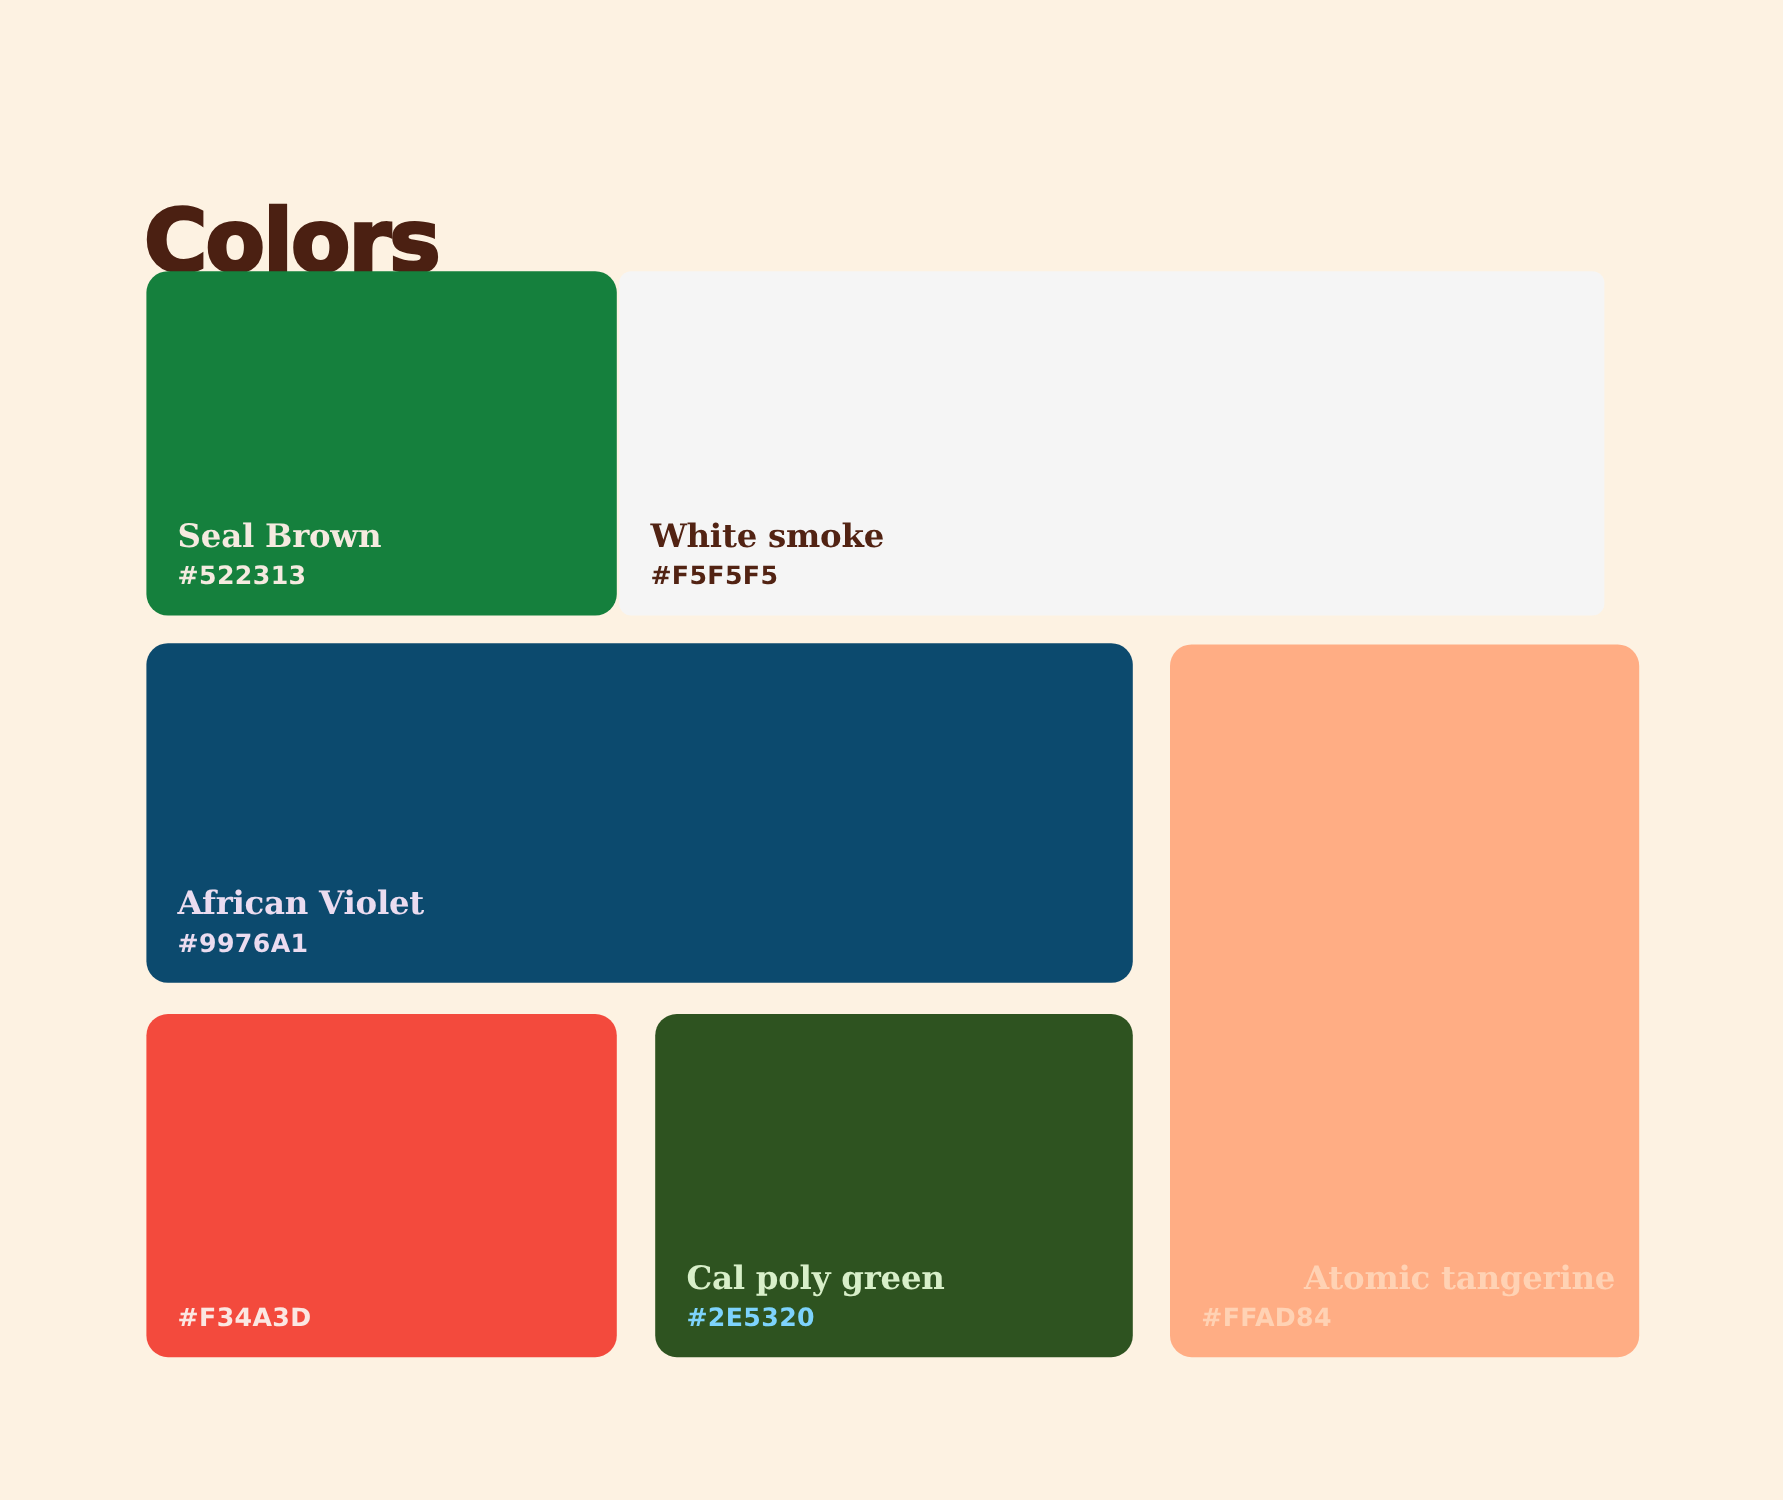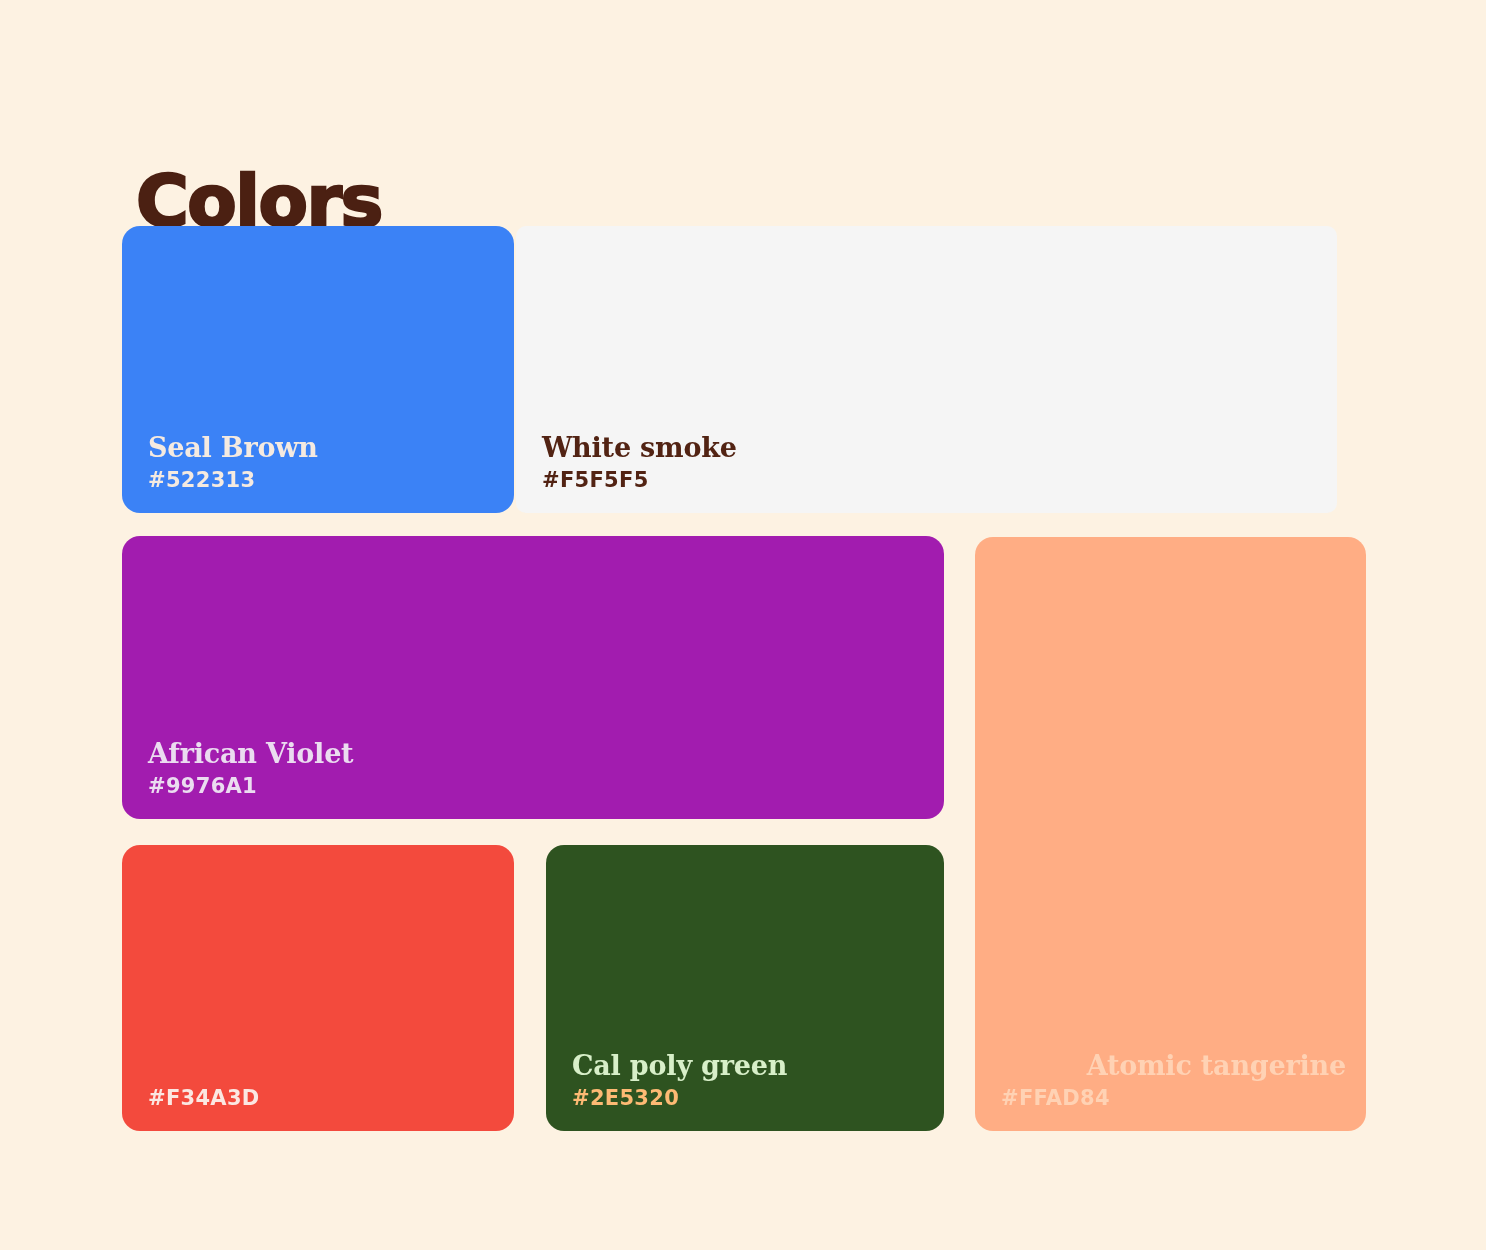--- a/index.html
+++ b/index.html
@@ -18,21 +18,21 @@
   .page {
     position: relative;
     width: 1486px;
     height: 1250px;
     box-sizing: border-box;
   }
 
   
   .page-title {
     position: absolute;
-    left: 136px;
+    left: 120px;
     top: 117px;
     font-family: "DejaVu Sans", sans-serif;
     font-weight: 700;
     font-size: 72px;
     line-height: 1;
     letter-spacing: -1.5px;
     color: #4b2012;
     -webkit-text-stroke: 2.5px #4b2012;
     paint-order: stroke fill;
   }
@@ -80,35 +80,35 @@
   #sw-vermilion       { left: 122px;  top: 845px;  width: 392px; height: 286px; }
   #sw-cal-poly-green  { left: 546px;  top: 845px;  width: 398px; height: 286px; }
 </style>
 </head>
 <body style="background: rgb(253, 242, 226);">
 
 <div class="page">
 
   <h1 class="page-title" style="color: rgb(75, 32, 18); -webkit-text-stroke: 2.5px rgb(75, 32, 18);">Colors</h1>
 
-  <div class="swatch" id="sw-seal-brown" style="background: #3b82f6;">
+  <div class="swatch" id="sw-seal-brown" style="background: #15803d;">
     <div class="swatch-body">
       <p class="swatch-name" style="color: rgb(245, 234, 224);">Seal Brown</p>
       <p class="swatch-hex" style="color: rgb(245, 234, 224);">#522313</p>
     </div>
   </div>
 
   <div class="swatch" id="sw-white-smoke" style="background: rgb(245, 245, 245);">
     <div class="swatch-body">
       <p class="swatch-name" style="color: rgb(82, 35, 19);">White smoke</p>
       <p class="swatch-hex" style="color: rgb(82, 35, 19);">#F5F5F5</p>
     </div>
   </div>
 
-  <div class="swatch" id="sw-african-violet" style="background: #a21caf;">
+  <div class="swatch" id="sw-african-violet" style="background: #0c4a6e;">
     <div class="swatch-body">
       <p class="swatch-name" style="color: rgb(235, 220, 240);">African Violet</p>
       <p class="swatch-hex" style="color: rgb(235, 220, 240);">#9976A1</p>
     </div>
   </div>
 
   <div class="swatch" id="sw-atomic-tangerine" style="background: rgb(255, 173, 132);">
     <div class="swatch-body">
       <p class="swatch-name" style="color: rgb(255, 210, 180); text-align: right;">Atomic tangerine</p>
       <p class="swatch-hex" style="color: rgb(255, 210, 180);">#FFAD84</p>
@@ -117,17 +117,17 @@
 
   <div class="swatch" id="sw-vermilion" style="background: rgb(243, 74, 61);">
     <div class="swatch-body">
       <p class="swatch-hex" style="color: rgb(251, 231, 226);">#F34A3D</p>
     </div>
   </div>
 
   <div class="swatch" id="sw-cal-poly-green" style="background: rgb(46, 83, 32);">
     <div class="swatch-body">
       <p class="swatch-name" style="color: rgb(216, 239, 201);">Cal poly green</p>
-      <p class="swatch-hex" style="color: #fdba74;">#2E5320</p>
+      <p class="swatch-hex" style="color: #7dd3fc;">#2E5320</p>
     </div>
   </div>
 
 </div>
 
 </body></html>

